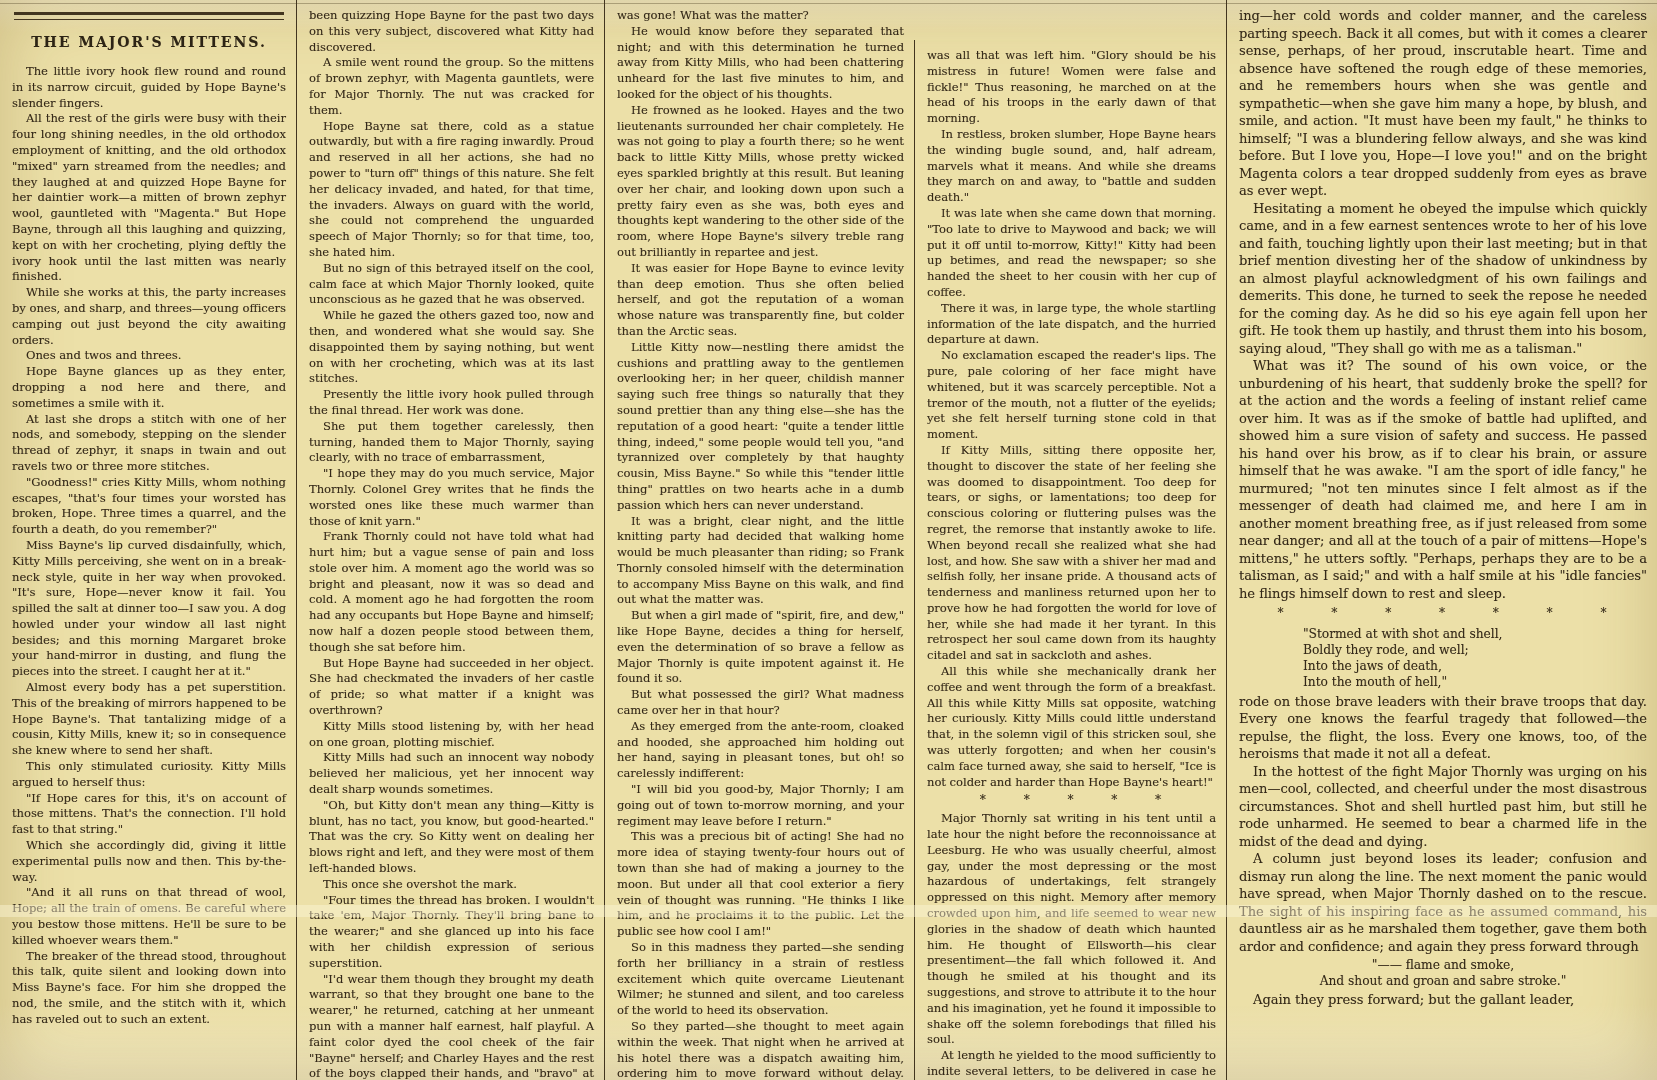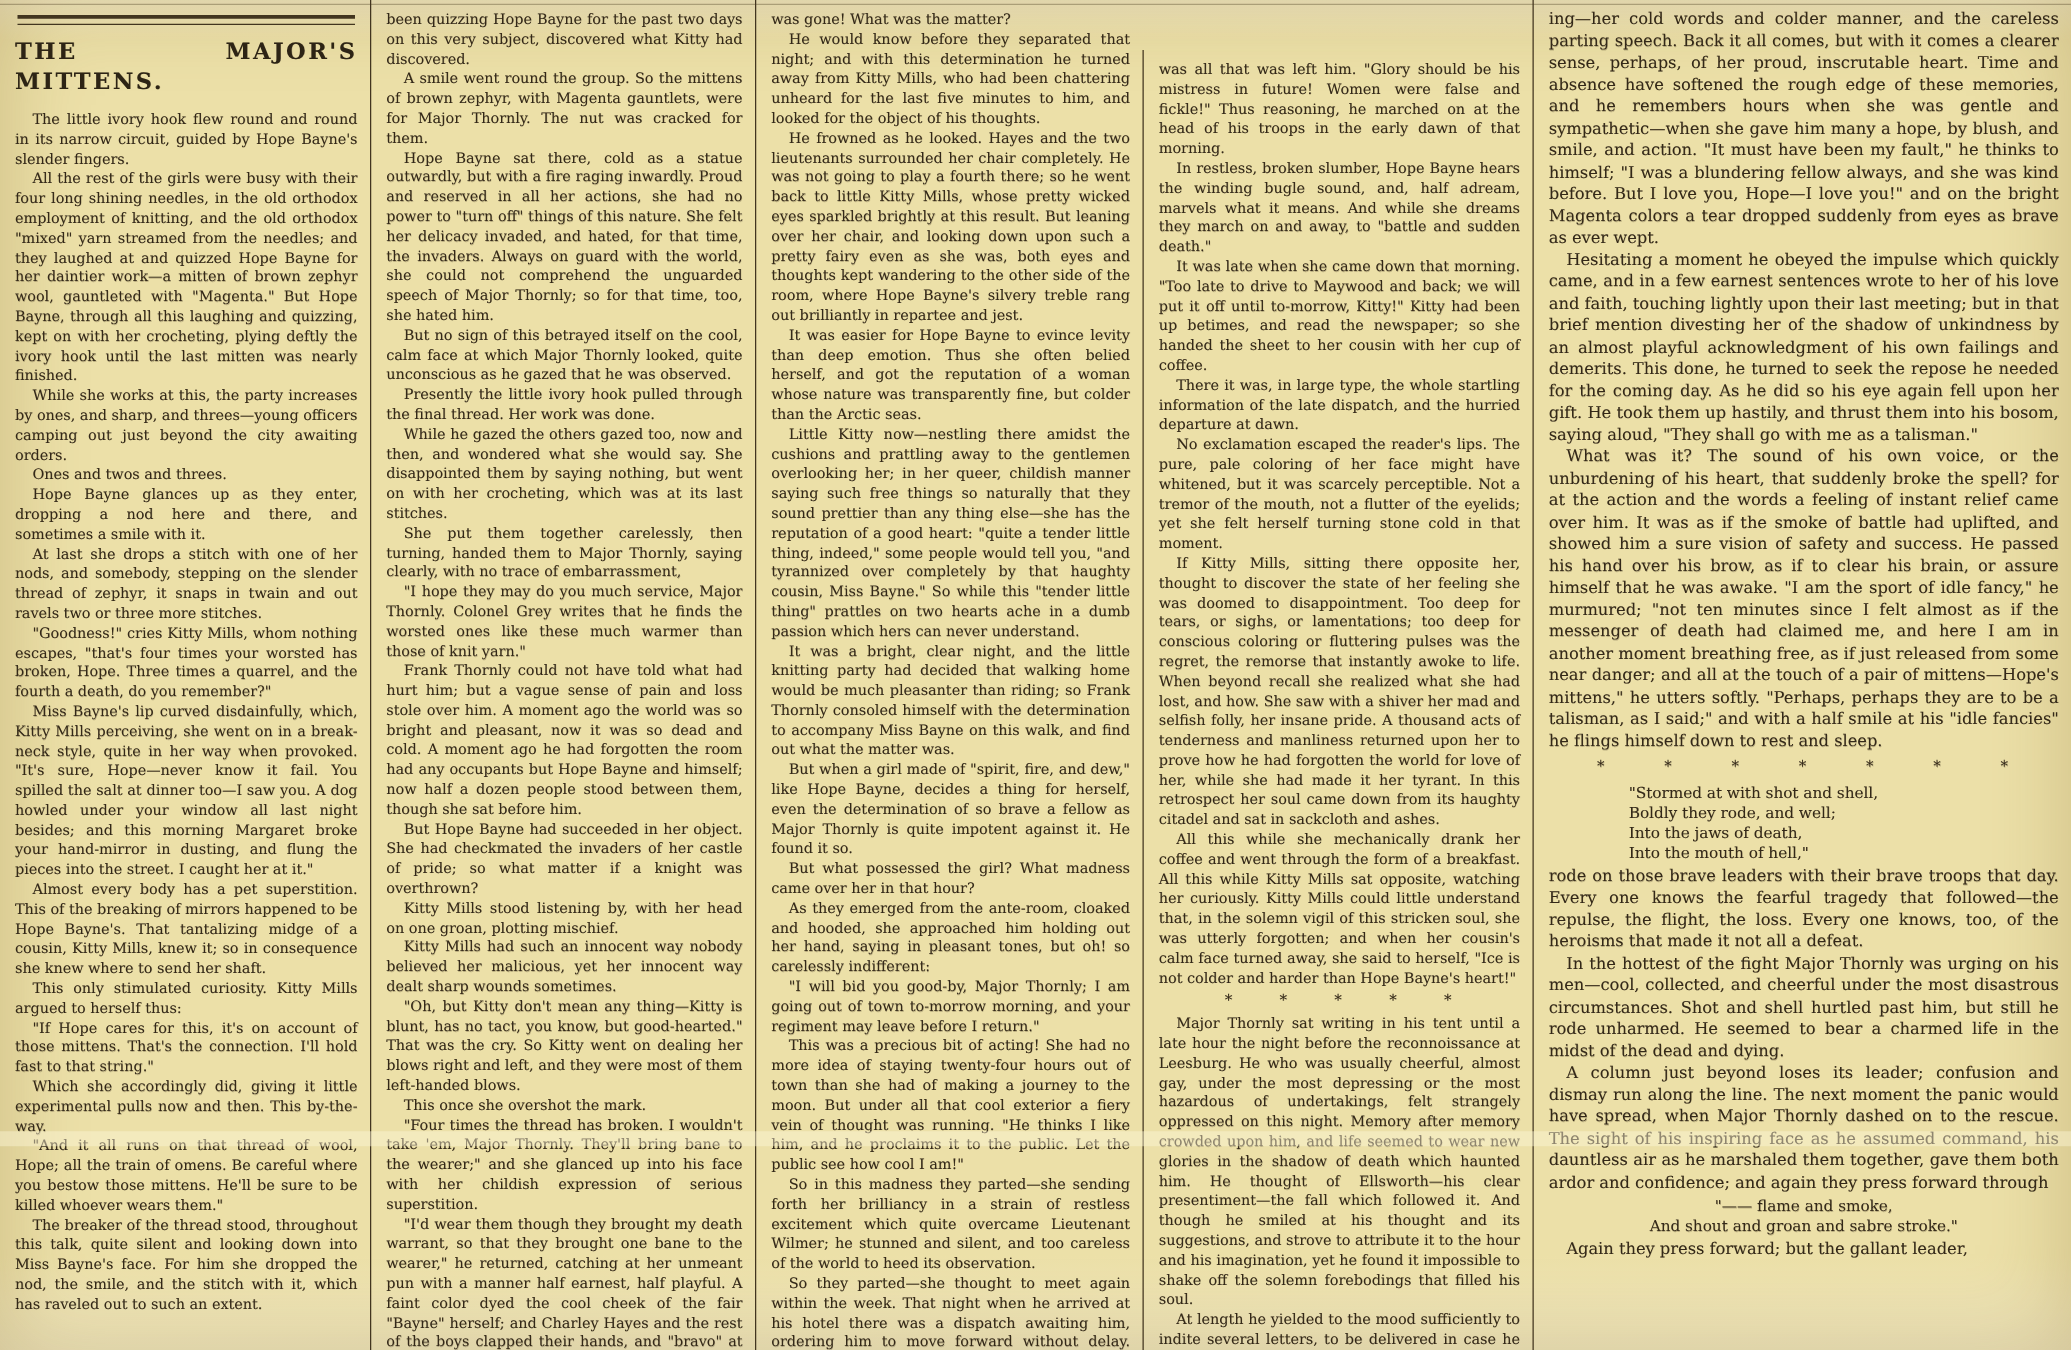--- a/index.html
+++ b/index.html
@@ -41,22 +41,22 @@
   .col2{width:308px;}
   .col3{width:310px;}
   .col4{width:312px;margin-top:40px;}
   .col5{flex:1;font-size:13px;line-height:17.5px;padding-top:7px;}
   .double-rule{
     border-top:3px solid var(--rule);
     border-bottom:1px solid var(--rule);
     height:4px;margin:4px 2px 10px 2px;
   }
   .headline{
-    margin:0 0 10px 0;
-    font-size:18px;line-height:24px;font-weight:bold;
+    margin:0 0 10px 0;text-align:center;
+    font-size:14px;line-height:24px;font-weight:bold;
     letter-spacing:2px;color:#2d2415;
     font-family:"DejaVu Serif", serif;
   }
   p{margin:0;text-indent:14px;}
   p.ni{text-indent:0;}
   .stars{
     text-align:center;word-spacing:30px;letter-spacing:2px;
     margin:3px 0 2px 0;font-size:12px;
   }
   .col5 .stars{word-spacing:40px;}
@@ -87,22 +87,22 @@
           <p>"And it all runs on that thread of wool, Hope; all the train of omens. Be careful where you bestow those mittens. He'll be sure to be killed whoever wears them."</p>
           <p>The breaker of the thread stood, throughout this talk, quite silent and looking down into Miss Bayne's face. For him she dropped the nod, the smile, and the stitch with it, which has raveled out to such an extent.</p>
         </div>
     </div>
     <div class="col col2">
       <div class="blocks">
           <p class="ni">been quizzing Hope Bayne for the past two days on this very subject, discovered what Kitty had discovered.</p>
           <p>A smile went round the group. So the mittens of brown zephyr, with Magenta gauntlets, were for Major Thornly. The nut was cracked for them.</p>
           <p>Hope Bayne sat there, cold as a statue outwardly, but with a fire raging inwardly. Proud and reserved in all her actions, she had no power to "turn off" things of this nature. She felt her delicacy invaded, and hated, for that time, the invaders. Always on guard with the world, she could not comprehend the unguarded speech of Major Thornly; so for that time, too, she hated him.</p>
           <p>But no sign of this betrayed itself on the cool, calm face at which Major Thornly looked, quite unconscious as he gazed that he was observed.</p>
+          <p>While he gazed the others gazed too, now and then, and wondered what she would say. She disappointed them by saying nothing, but went on with her crocheting, which was at its last stitches.</p>
           <p>Presently the little ivory hook pulled through the final thread. Her work was done.</p>
-          <p>While he gazed the others gazed too, now and then, and wondered what she would say. She disappointed them by saying nothing, but went on with her crocheting, which was at its last stitches.</p>
           <p>She put them together carelessly, then turning, handed them to Major Thornly, saying clearly, with no trace of embarrassment,</p>
           <p>"I hope they may do you much service, Major Thornly. Colonel Grey writes that he finds the worsted ones like these much warmer than those of knit yarn."</p>
           <p>Frank Thornly could not have told what had hurt him; but a vague sense of pain and loss stole over him. A moment ago the world was so bright and pleasant, now it was so dead and cold. A moment ago he had forgotten the room had any occupants but Hope Bayne and himself; now half a dozen people stood between them, though she sat before him.</p>
           <p>But Hope Bayne had succeeded in her object. She had checkmated the invaders of her castle of pride; so what matter if a knight was overthrown?</p>
           <p>Kitty Mills stood listening by, with her head on one groan, plotting mischief.</p>
           <p>Kitty Mills had such an innocent way nobody believed her malicious, yet her innocent way dealt sharp wounds sometimes.</p>
           <p>"Oh, but Kitty don't mean any thing—Kitty is blunt, has no tact, you know, but good-hearted." That was the cry. So Kitty went on dealing her blows right and left, and they were most of them left-handed blows.</p>
           <p>This once she overshot the mark.</p>
           <p>"Four times the thread has broken. I wouldn't take 'em, Major Thornly. They'll bring bane to the wearer;" and she glanced up into his face with her childish expression of serious superstition.</p>
           <p>"I'd wear them though they brought my death warrant, so that they brought one bane to the wearer," he returned, catching at her unmeant pun with a manner half earnest, half playful. A faint color dyed the cool cheek of the fair "Bayne" herself; and Charley Hayes and the rest of the boys clapped their hands, and "bravo" at the gallant Major's adroitness.</p>

